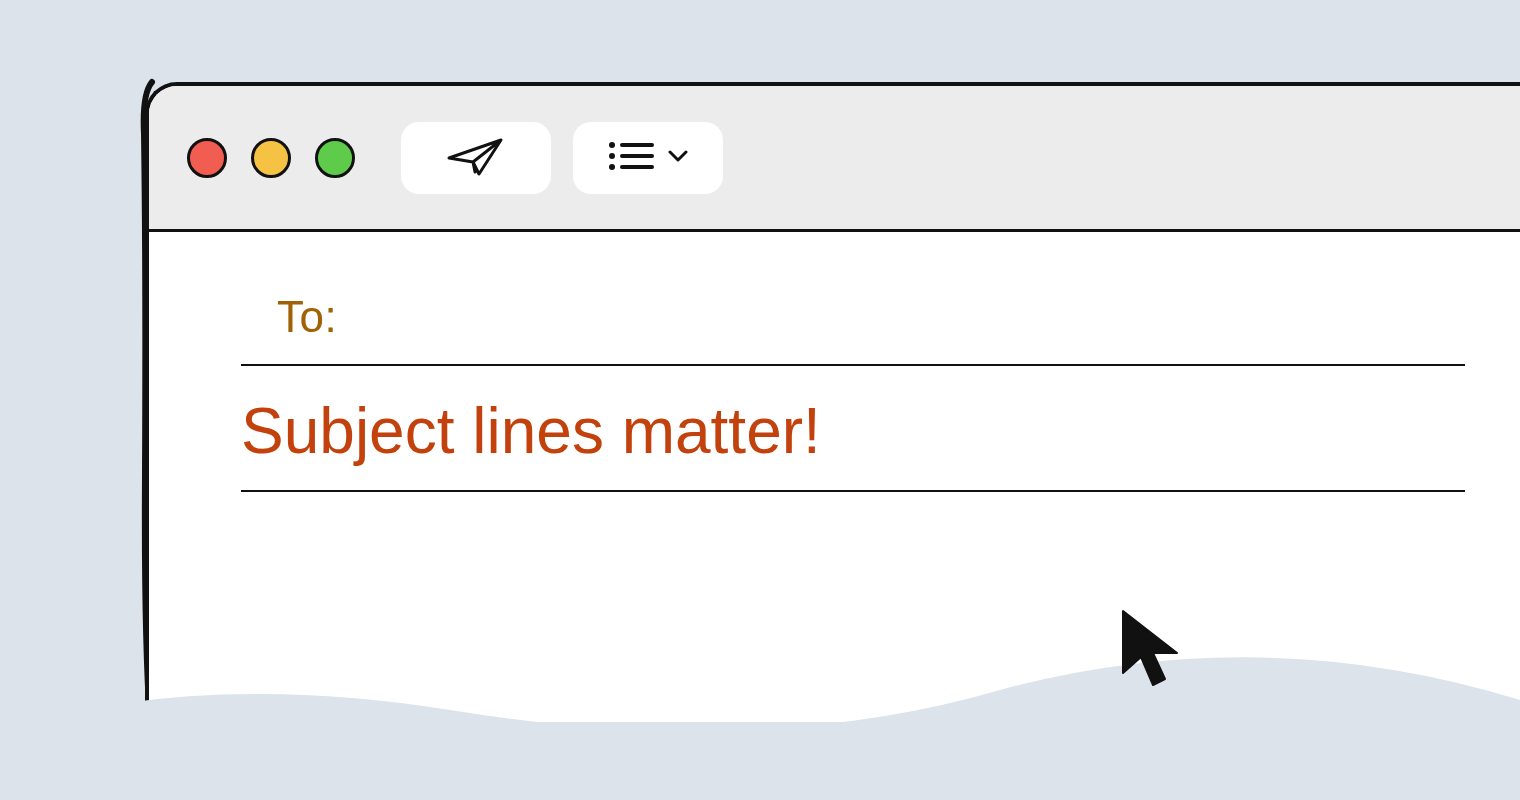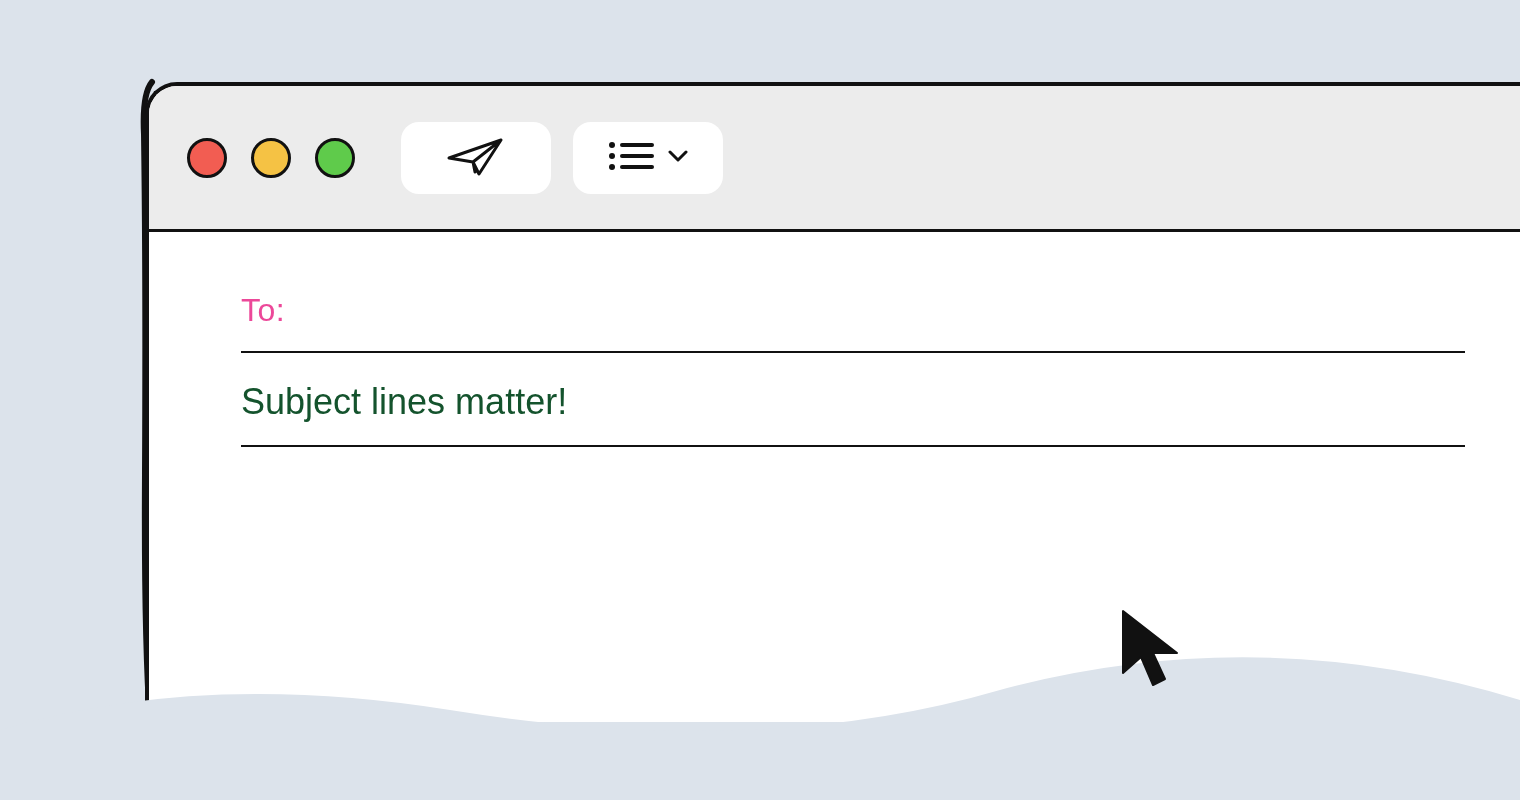--- a/index.html
+++ b/index.html
@@ -68,27 +68,28 @@
     padding: 32px 80px 0 92px;
   }
   .field {
     display: flex;
     align-items: baseline;
     border-bottom: 2px solid #111;
     padding: 28px 0 22px 0;
     gap: 26px;
   }
   .label {
-    font-size: 32px;
-    color: #ec4899;
+    font-size: 44px;
+    color: #a16207;
     letter-spacing: 0.5px;
+    margin-left: 36px;
   }
   .value {
-    font-size: 36px;
-    color: #14532d;
+    font-size: 64px;
+    color: #c2410c;
     font-weight: 500;
   }
   .wave {
     position: absolute;
     left: 0; bottom: -10px;
     width: 1520px; height: 200px;
     pointer-events: none;
   }
   .cursor {
     position: absolute;

